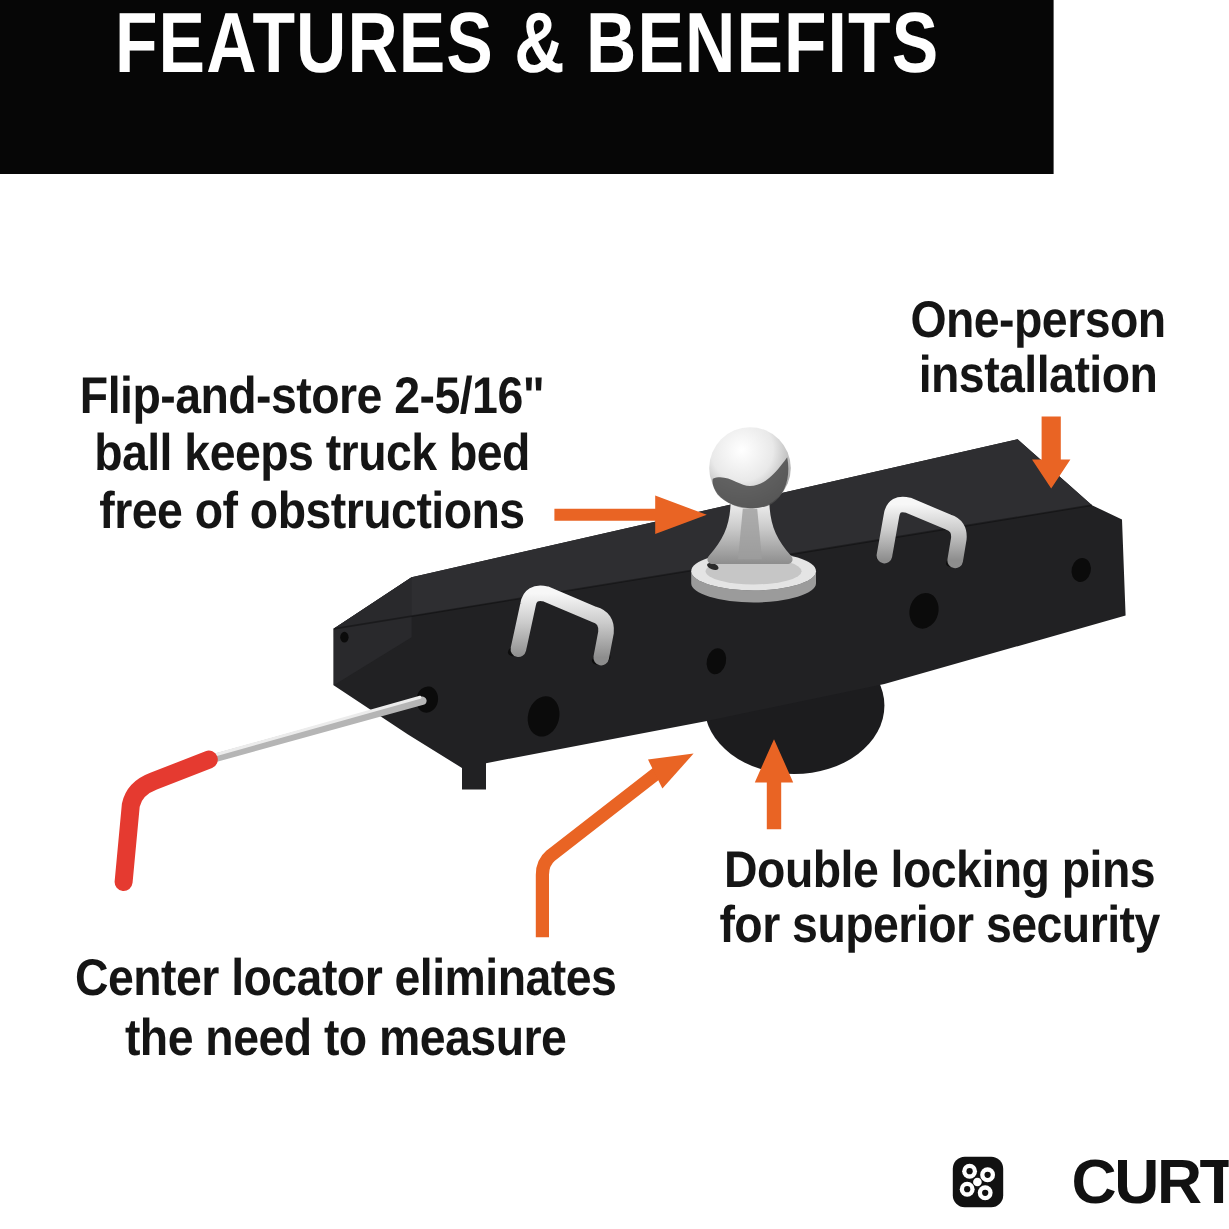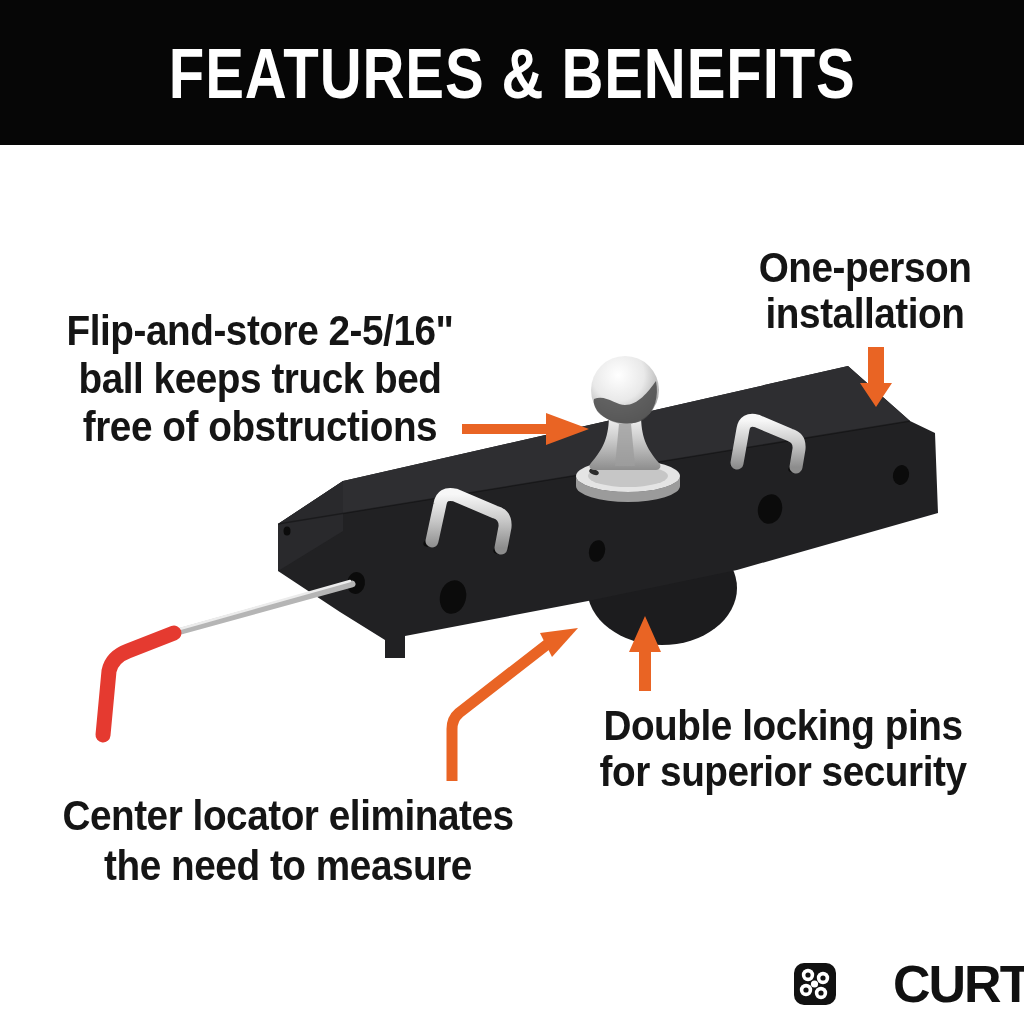--- a/index.html
+++ b/index.html
@@ -1,19 +1,19 @@
 <!DOCTYPE html>
 <html><head>
 <meta charset="utf-8">
 <style>
   html,body{margin:0;padding:0;background:#ffffff;}
   #canvas{position:relative;width:1024px;height:1024px;background:#ffffff;overflow:hidden;
           font-family:"Liberation Sans",sans-serif;}
-  .header{position:absolute;top:0;left:0;width:1024px;height:145px;background:#060606;
-          display:flex;align-items:center;justify-content:center;}
+  .header{position:absolute;top:0;left:0;width:878px;height:145px;background:#060606;
+          display:flex;justify-content:center;}
   .title{color:#ffffff;font-size:66px;font-weight:bold;letter-spacing:1px;
          transform:scaleX(0.88) scaleY(1.08);white-space:nowrap;}
   .scene{position:absolute;top:0;left:0;width:1024px;height:1024px;}
   .callout{position:absolute;color:#151515;font-weight:bold;font-size:43px;
            text-align:center;transform:scaleX(0.9);letter-spacing:-0.5px;}
   .callout div{white-space:nowrap;}
   #callout-flip{left:18px;top:306px;width:484px;line-height:48px;}
   #callout-one-person{left:715px;top:244px;width:300px;line-height:46px;}
   #callout-locking{left:558px;top:702px;width:450px;line-height:46px;}
   #callout-center{left:28px;top:790px;width:520px;line-height:50px;}

